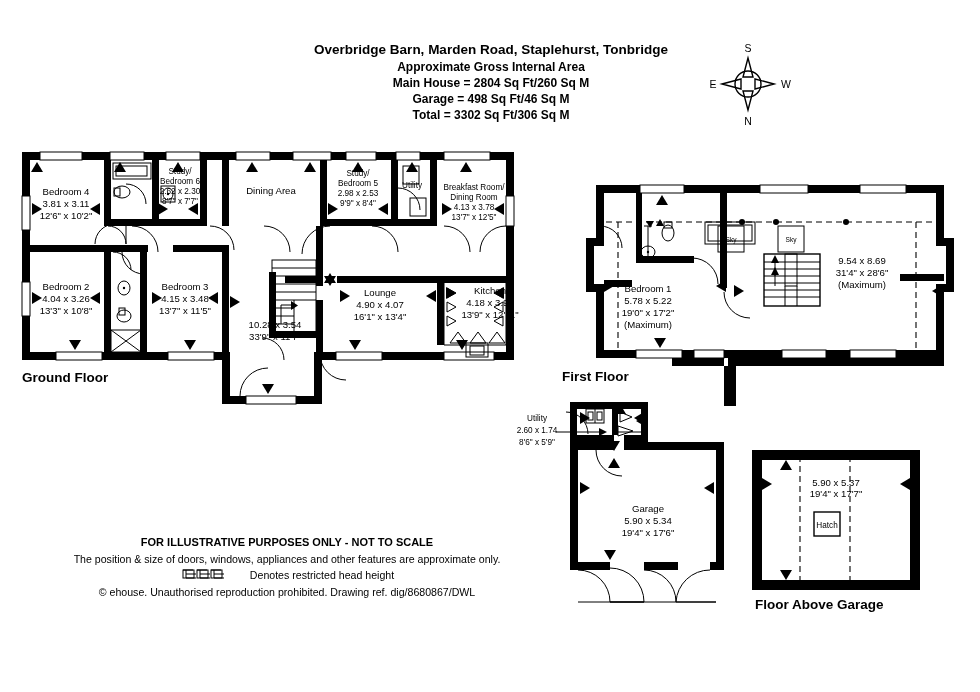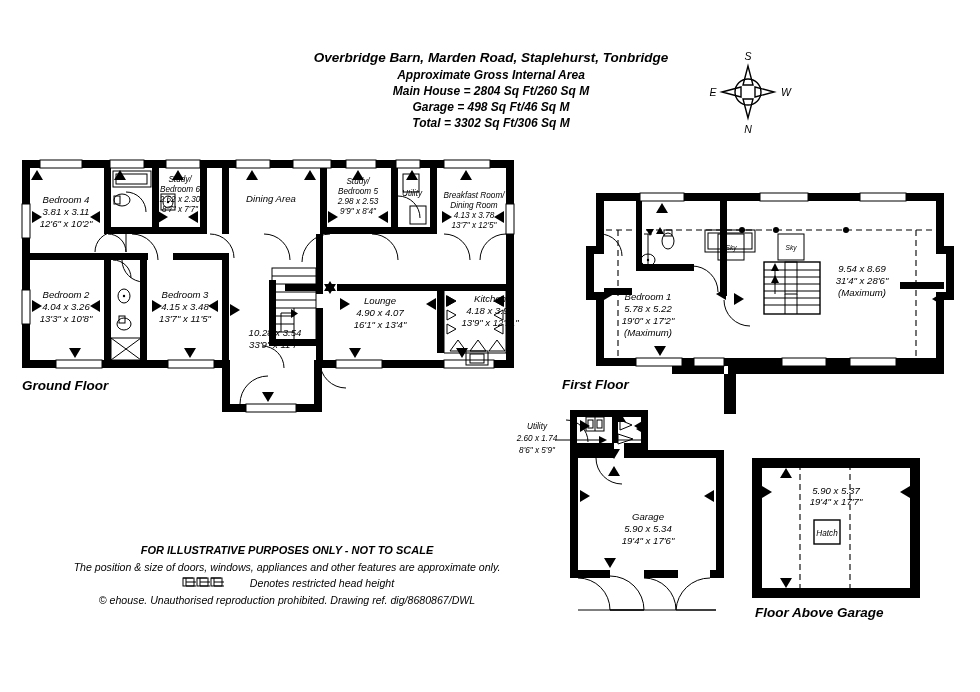--- a/index.html
+++ b/index.html
@@ -4,21 +4,21 @@
 <title>Floor Plan</title>
 <style>
   html,body{margin:0;padding:0;background:#ffffff;}
   body{
     width:980px;height:692px;
     font-family:"Liberation Sans", sans-serif;
     color:#000;
     overflow:hidden;
     position:relative;
   }
-  #stage{position:absolute;left:0;top:8px;width:980px;height:534px;font-style:italic;}
+  #stage{position:absolute;left:0;top:0;width:980px;height:534px;}
   svg{display:block;}
   text{font-family:"Liberation Sans", sans-serif;fill:#000;}
   .ttl{font-size:13.5px;font-weight:bold;text-anchor:middle;}
   .ttl2{font-size:12px;font-weight:bold;text-anchor:middle;}
   .floorlbl{font-size:13.5px;font-weight:bold;}
   .rm{font-size:9.6px;text-anchor:middle;}
   .rmsm{font-size:8.2px;text-anchor:middle;}
   .tiny{font-size:6.6px;text-anchor:middle;}
   .foot-b{font-size:11px;font-weight:bold;text-anchor:middle;}
   .foot{font-size:10.6px;text-anchor:middle;}

